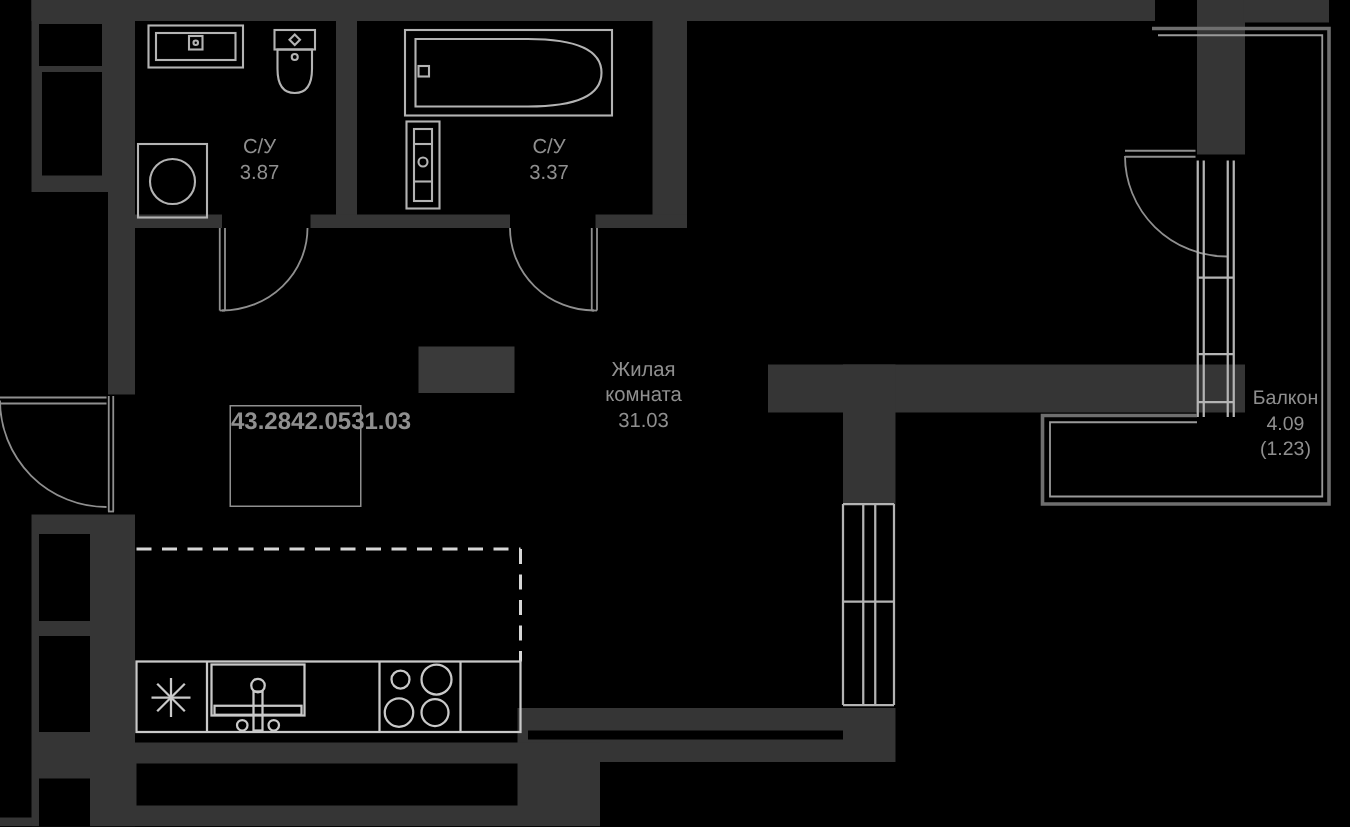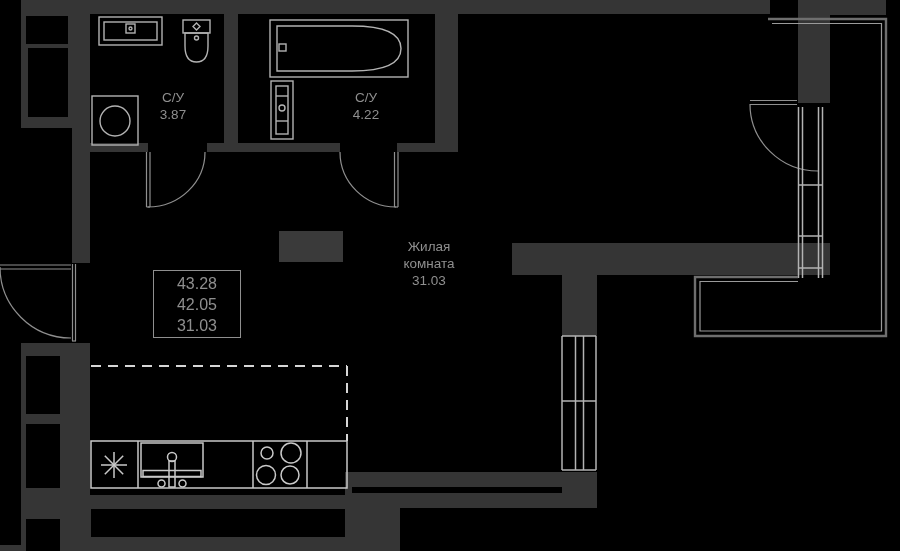--- a/index.html
+++ b/index.html
@@ -23,22 +23,22 @@
   .bo{fill:none;stroke:var(--balcony-outer);stroke-width:2.4;}
   .bi{fill:none;stroke:var(--balcony-inner);stroke-width:1.2;}
   .room-label{position:absolute;transform:translate(-50%,-50%);text-align:center;
       color:var(--text);font-size:13.5px;line-height:17px;white-space:nowrap;}
   .room-label.small{font-size:13px;line-height:17px;}
   .info-table{position:absolute;left:153px;top:270px;width:88px;height:68px;
       border:1.5px solid var(--table-border);box-sizing:border-box;display:flex;
       color:var(--text);}
   .cell-type{width:32px;display:flex;align-items:center;justify-content:center;
       font-size:15px;border-right:1.5px solid var(--table-border);}
-  .cell-values{flex:1;display:flex;flex-direction:column;justify-content:center;
-      font-size:16px;line-height:21px;text-align:center;}
+  .cell-values{flex:1;display:flex;justify-content:center;
+      font-size:16px;line-height:21px;text-align:center;font-weight:bold;}
 </style>
 </head>
 <body>
 
 <div class="plan">
   <svg width="900" height="551" viewBox="0 0 900 551">
 
     <g>
       <rect class="wall" x="21" y="0" width="749" height="14"></rect>
       <rect class="wall" x="21" y="0" width="51" height="128"></rect>
@@ -185,30 +185,35 @@
     </g>
   </svg>
 
   <div class="room-label" style="left:173px;top:106px;">
     <div>С/У</div>
     <div>3.87</div>
   </div>
 
   <div class="room-label" style="left:366px;top:106px;">
     <div>С/У</div>
-    <div>4.22</div>
+    <div>3.37</div>
   </div>
 
   <div class="room-label" style="left:429px;top:263px;">
     <div>Жилая</div>
     <div>комната</div>
     <div>31.03</div>
   </div>
 
 
+  <div class="room-label small" style="left:857px;top:282px;line-height:17px;">
+    <div>Балкон</div>
+    <div>4.09</div>
+    <div>(1.23)</div>
+  </div>
 
   <div class="info-table">
     <div class="cell-values">
       <div>43.28</div>
       <div>42.05</div>
       <div>31.03</div>
     </div>
   </div>
 </div>
 

